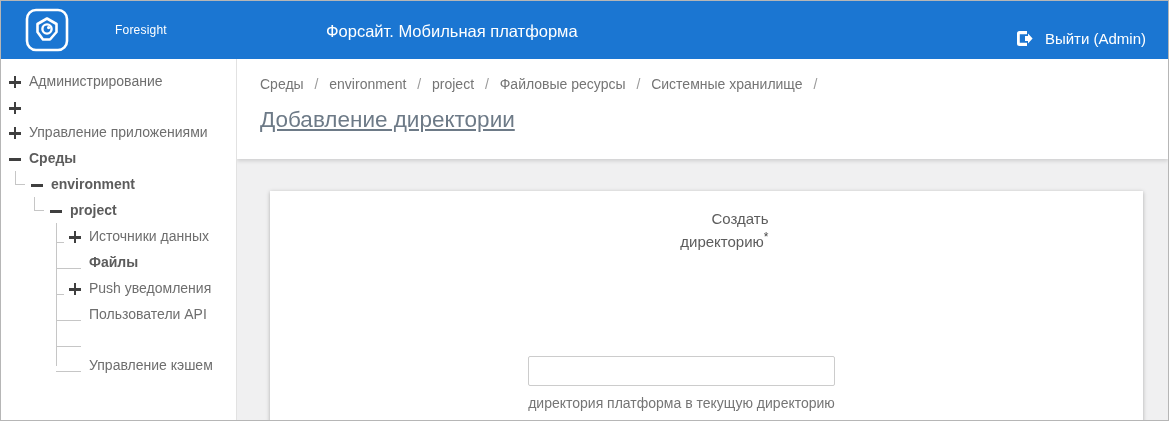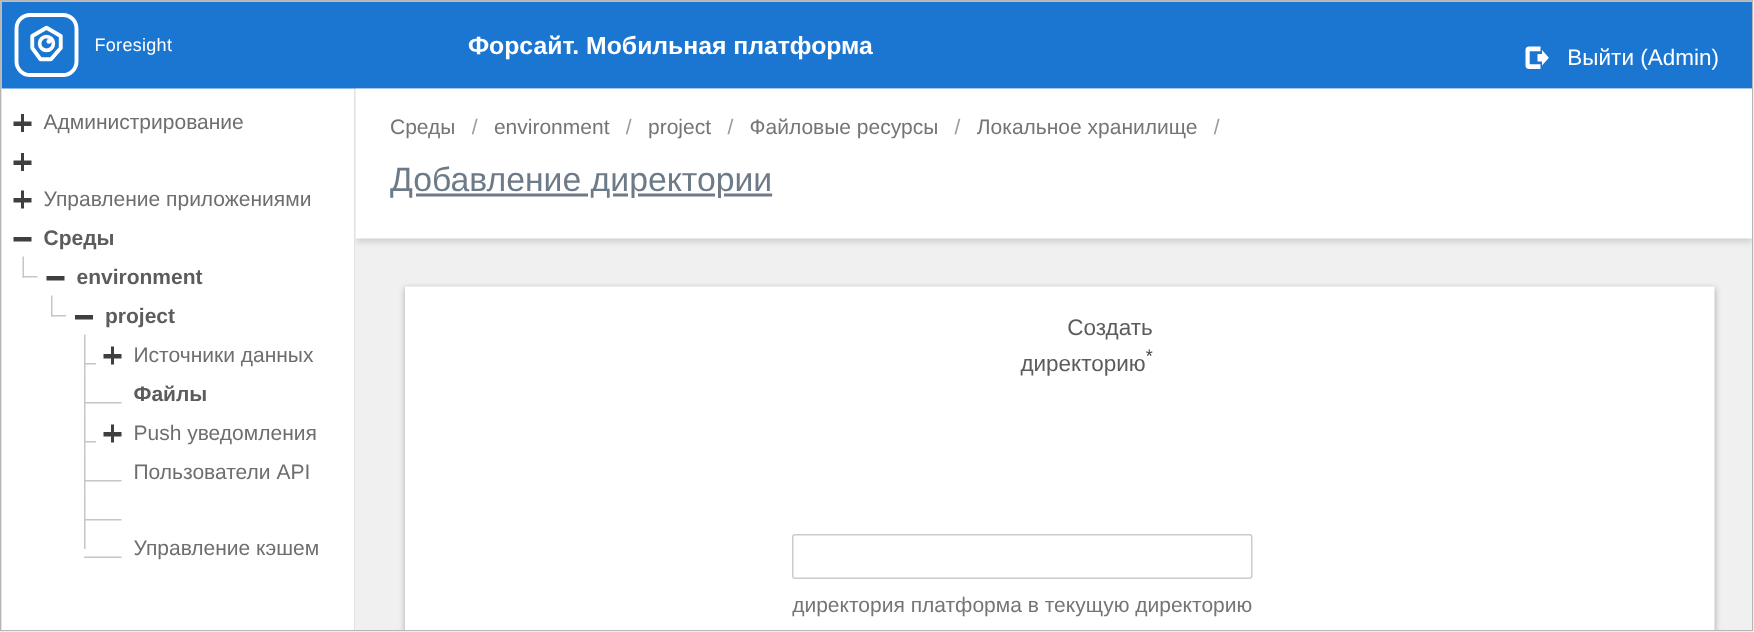--- a/index.html
+++ b/index.html
@@ -9,28 +9,28 @@
     border:1px solid #b6b6b6;
     font-family:"Liberation Sans","DejaVu Sans",sans-serif;
     overflow:hidden;position:relative;background:#fff;
   }
   
   .topbar{
     height:58px;background:var(--header-bg,#1b76d2);
     display:flex;align-items:center;position:relative;
     color:#fff;
   }
-  .logo-wrap{display:flex;align-items:center;padding-left:8px;}
+  .logo-wrap{display:flex;align-items:center;padding-left:24px;gap:36px;}
   .logo-mark{width:44px;height:44px;flex:0 0 44px;}
   .logo-text{margin-left:10px;line-height:1.25;}
   .logo-line1{font-size:12px;font-weight:400;letter-spacing:.2px;}
   .logo-line2{font-size:13px;font-weight:700;letter-spacing:.4px;}
   .app-title{
-    position:absolute;left:311px;top:0;height:60px;
-    display:flex;align-items:center;font-size:16.5px;font-weight:700;
+    position:absolute;left:325px;top:0;height:60px;
+    display:flex;align-items:center;font-size:16.5px;font-weight:400;
   }
   .logout{
     position:absolute;right:22px;top:0;height:74px;
     display:flex;align-items:center;cursor:pointer;font-size:15px;
   }
   .logout-icon{width:17px;height:17px;margin-right:12px;}
   
   .body-wrap{display:flex;height:361px;}
   
   .sidebar{
@@ -206,21 +206,21 @@
       <div class="page-head">
         <nav class="breadcrumb">
           <span class="bc-item">Среды</span>
           <span class="bc-sep">/</span>
           <span class="bc-item">environment</span>
           <span class="bc-sep">/</span>
           <span class="bc-item">project</span>
           <span class="bc-sep">/</span>
           <span class="bc-item">Файловые ресурсы</span>
           <span class="bc-sep">/</span>
-          <span class="bc-item">Локальное хранилище</span>
+          <span class="bc-item">Системные хранилище</span>
           <span class="bc-sep">/</span>
         </nav>
         <h1 class="page-title">Добавление директории</h1>
       </div>
 
       <div class="card">
         <div class="form-row">
           <label class="label-col">
             <span>Создать</span><br>
             <span>директорию</span><sup>*</sup>

